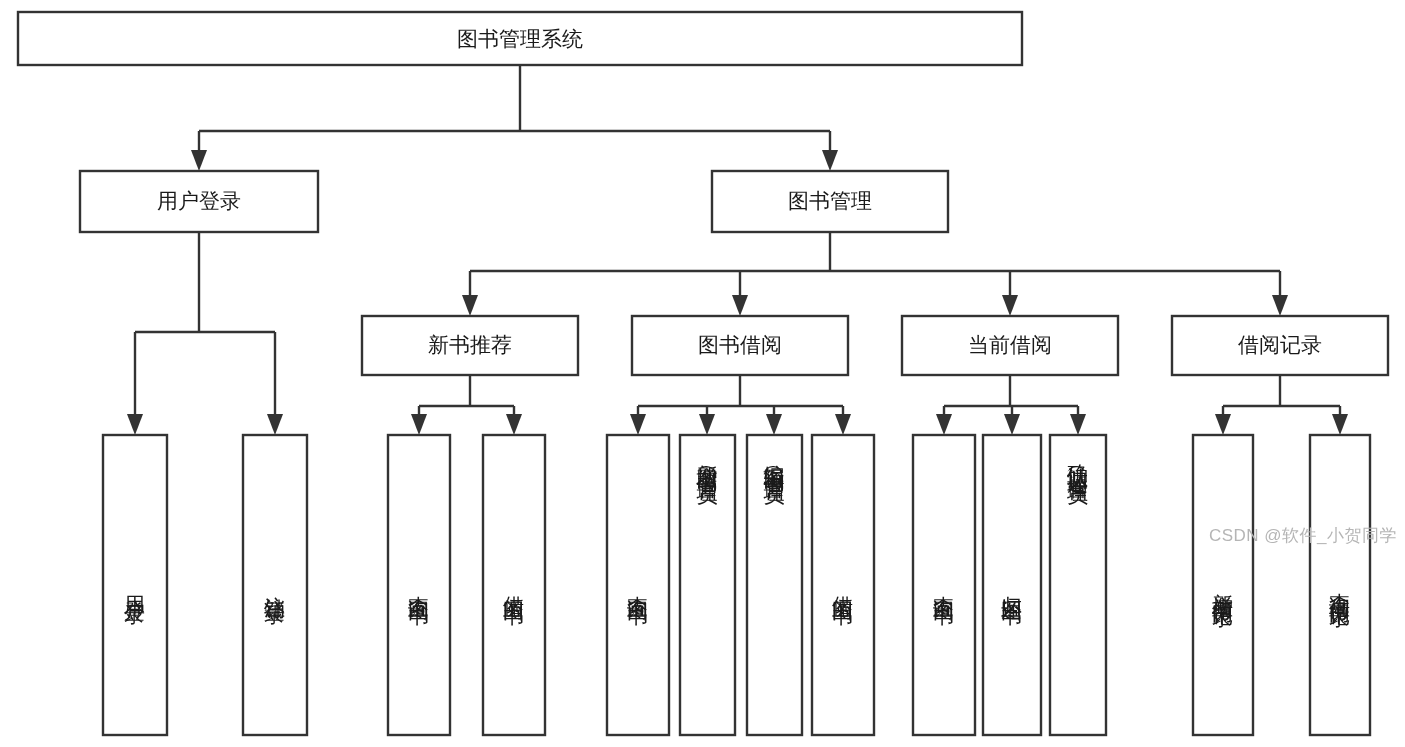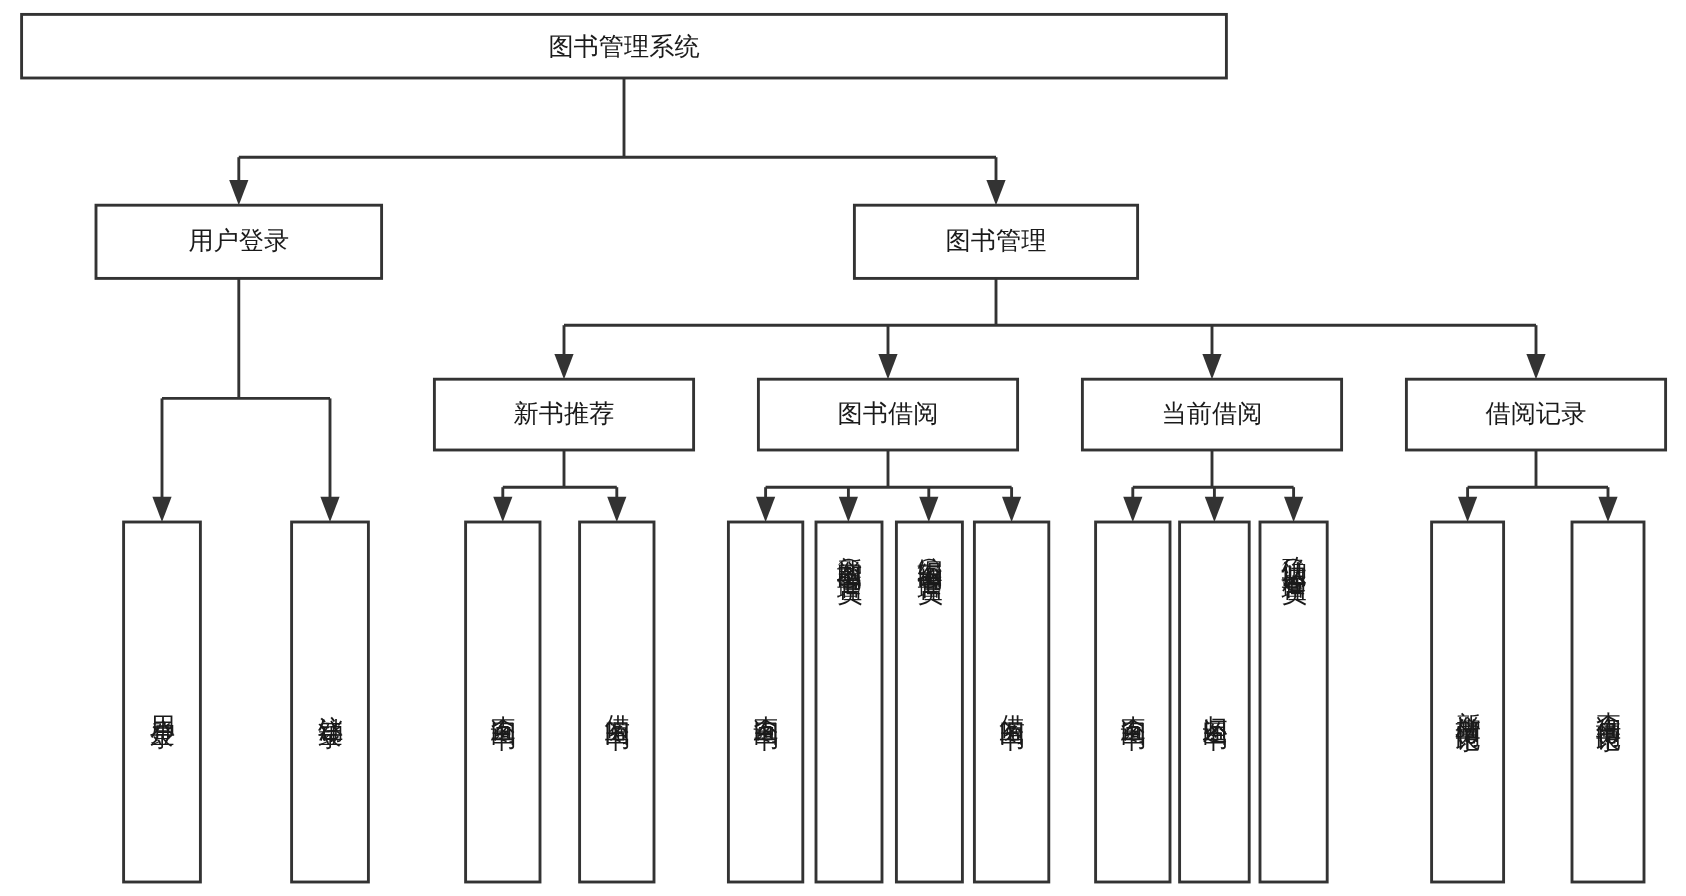--- a/index.html
+++ b/index.html
@@ -200,14 +200,15 @@
   <div class="leaf-label" style="left:607px; top:435px; width:62px; height:300px;">查询图书</div>
   <div class="leaf-label" style="left:680px; top:435px; width:55px; height:300px; justify-content:flex-start; padding-top:12px; box-sizing:border-box;">新增图书（管理员）</div>
   <div class="leaf-label" style="left:747px; top:435px; width:55px; height:300px; justify-content:flex-start; padding-top:12px; box-sizing:border-box;">编辑图书（管理员）</div>
   <div class="leaf-label" style="left:812px; top:435px; width:62px; height:300px;">借阅图书</div>
   <div class="leaf-label" style="left:913px; top:435px; width:62px; height:300px;">查询图书</div>
   <div class="leaf-label" style="left:983px; top:435px; width:58px; height:300px;">归还图书</div>
   <div class="leaf-label" style="left:1050px; top:435px; width:56px; height:300px; justify-content:flex-start; padding-top:12px; box-sizing:border-box;">确认归还（管理员）</div>
   <div class="leaf-label" style="left:1193px; top:435px; width:60px; height:300px;">新增借阅记录</div>
   <div class="leaf-label" style="left:1310px; top:435px; width:60px; height:300px;">查询借阅记录</div>
 
+  <div class="watermark">CSDN @软件_小贺同学</div>
 
 </div>
 
 </body></html>

